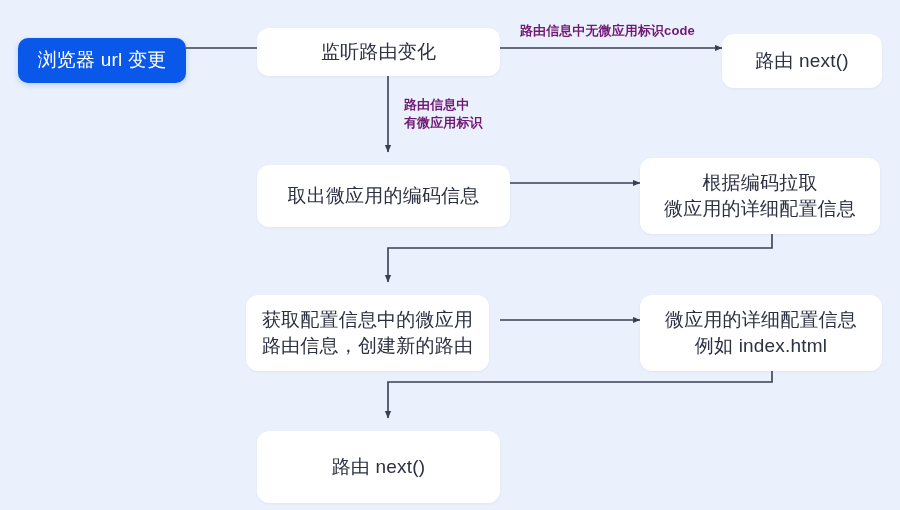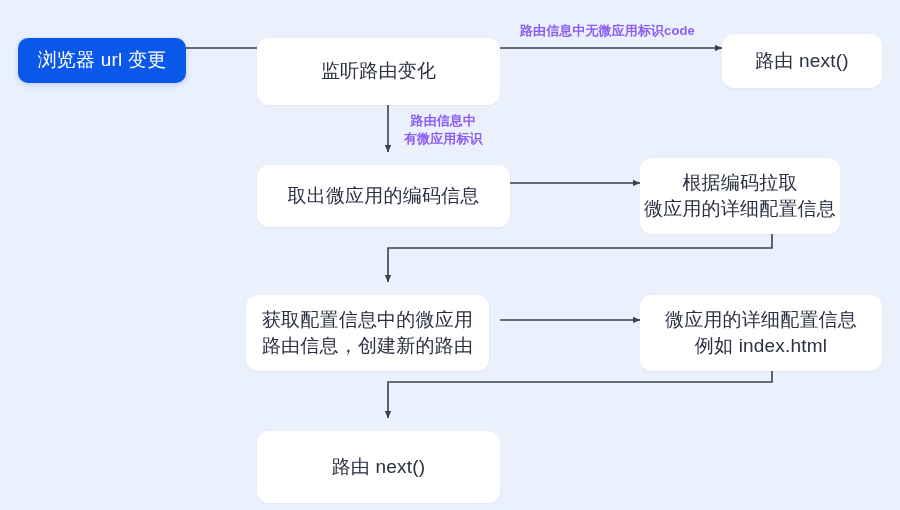--- a/index.html
+++ b/index.html
@@ -47,38 +47,36 @@
   }
   .node-blue {
     background: #0a58ea;
     color: #ffffff;
     font-size: 19px;
     border-radius: 10px;
     box-shadow: 0 2px 6px rgba(10, 88, 234, 0.22);
   }
   .edge-label {
     position: absolute;
-    color: #8b5cf6;
+    color: #701a75;
     font-size: 13px;
     font-weight: bold;
     line-height: 1.35;
     white-space: pre-line;
     letter-spacing: 0.1px;
   }
   .lbl-center {
-    text-align: center;
-    margin-top: 16px;
   }
 
   
   #n-url      { left: 18px;  top: 25px;  width: 168px; height: 45px; }
-  #n-listen   { left: 257px; top: 25px;  width: 243px; height: 67px; }
+  #n-listen   { left: 257px; top: 15px;  width: 243px; height: 48px; }
   #n-next1    { left: 722px; top: 21px;  width: 160px; height: 54px; }
   #n-extract  { left: 257px; top: 152px; width: 253px; height: 62px; }
-  #n-fetchcfg { left: 640px; top: 145px; width: 200px; height: 76px; }
+  #n-fetchcfg { left: 640px; top: 145px; width: 240px; height: 76px; }
   #n-creatert { left: 246px; top: 282px; width: 243px; height: 76px; }
   #n-entry    { left: 640px; top: 282px; width: 242px; height: 76px; }
   #n-next2    { left: 257px; top: 418px; width: 243px; height: 72px; }
 
   #lbl-nocode { left: 520px; top: 22px; }
   #lbl-hascode { left: 404px; top: 96px; }
 </style>
 </head>
 <body>
 

